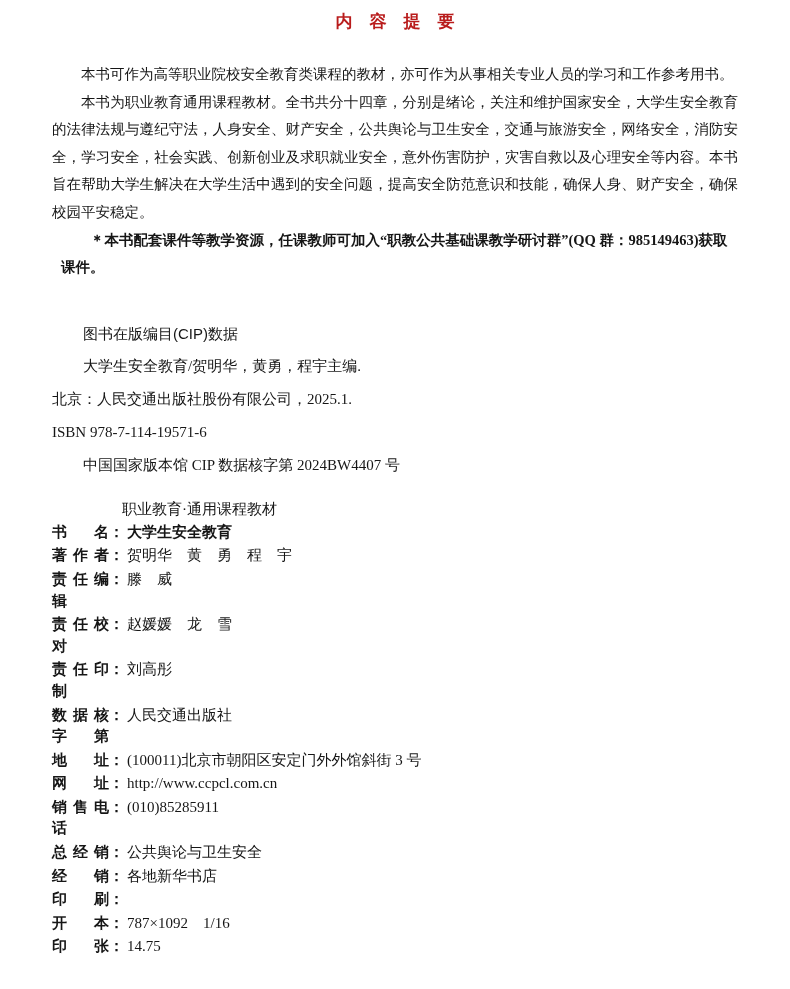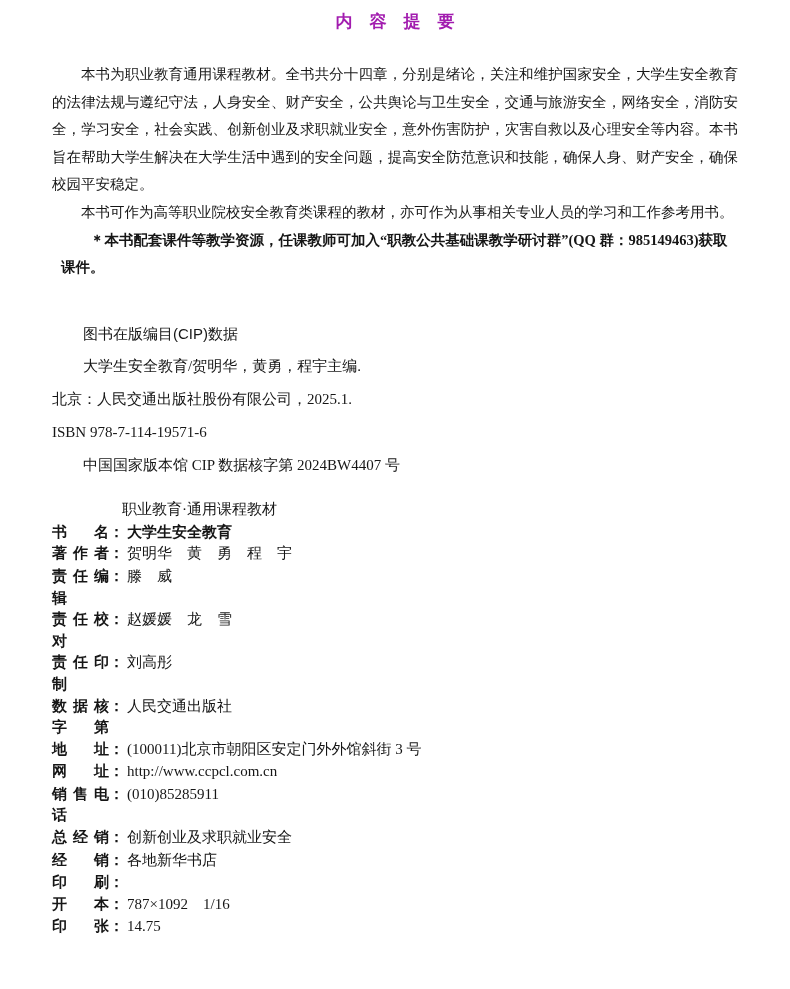--- a/index.html
+++ b/index.html
@@ -13,21 +13,21 @@
       overflow: hidden;
     }
     .page { padding: 10px 52px 0 52px; }
 
     .title {
       text-align: center;
       font-weight: 700;
       font-size: 17px;
       line-height: 24px;
       font-family: "Liberation Sans", "DejaVu Sans", sans-serif;
-      color: #a21caf;
+      color: #b91c1c;
     }
 
     .summary {
       margin-top: 27px;
       font-size: 14.5px;
       line-height: 27.6px;
       text-align: justify;
     }
     .summary p { margin: 0; text-indent: 2em; }
     .note { font-weight: 700; margin-left: 9px; }
@@ -51,21 +51,21 @@
       margin-top: 16px;
       font-size: 15px;
       line-height: 21.6px;
     }
     .series, .pinyin { padding-left: 70px; line-height: 23px; }
     .row { display: flex; align-items: baseline; }
     .lbl {
       flex: none;
       width: 57px;
       font-weight: 700;
-      font-family: Liberation Sans, sans-serif;
+      font-family: Liberation Mono, monospace;
       text-align: justify;
       text-align-last: justify;
     }
     .colon {
       flex: none;
       font-weight: 700;
       font-family: "Liberation Sans", "DejaVu Sans", sans-serif;
       margin-right: 3px;
     }
     .bold-val {
@@ -74,22 +74,22 @@
     }
   </style>
 </head>
 <body>
 
 <div class="page">
 
   <div class="title">内　容　提　要</div>
 
   <div class="summary">
+    <p>本书可作为高等职业院校安全教育类课程的教材，亦可作为从事相关专业人员的学习和工作参考用书。</p>
     <p>本书为职业教育通用课程教材。全书共分十四章，分别是绪论，关注和维护国家安全，大学生安全教育的法律法规与遵纪守法，人身安全、财产安全，公共舆论与卫生安全，交通与旅游安全，网络安全，消防安全，学习安全，社会实践、创新创业及求职就业安全，意外伤害防护，灾害自救以及心理安全等内容。本书旨在帮助大学生解决在大学生活中遇到的安全问题，提高安全防范意识和技能，确保人身、财产安全，确保校园平安稳定。</p>
-    <p>本书可作为高等职业院校安全教育类课程的教材，亦可作为从事相关专业人员的学习和工作参考用书。</p>
     <div class="note">
       <div class="l1">＊本书配套课件等教学资源，任课教师可加入“职教公共基础课教学研讨群”(QQ 群：985149463)获取</div>
       <div class="l2">课件。</div>
     </div>
   </div>
 
   <div class="cip">
     <div class="cip-header ind">图书在版编目(CIP)数据</div>
     <div class="ind">大学生安全教育/贺明华，黄勇，程宇主编.</div>
     <div>北京：人民交通出版社股份有限公司，2025.1.</div>
@@ -141,21 +141,21 @@
         <span class="val">http://www.ccpcl.com.cn</span>
     </div>
     <div class="row">
       <span class="lbl">销售电话</span>
         <span class="colon">：</span>
         <span class="val">(010)85285911</span>
     </div>
     <div class="row">
       <span class="lbl">总经销</span>
         <span class="colon">：</span>
-        <span class="val">创新创业及求职就业安全</span>
+        <span class="val">公共舆论与卫生安全</span>
     </div>
     <div class="row">
       <span class="lbl">经销</span>
         <span class="colon">：</span>
         <span class="val">各地新华书店</span>
     </div>
     <div class="row">
       <span class="lbl">印刷</span>
         <span class="colon">：</span>
         <span class="val"></span>

